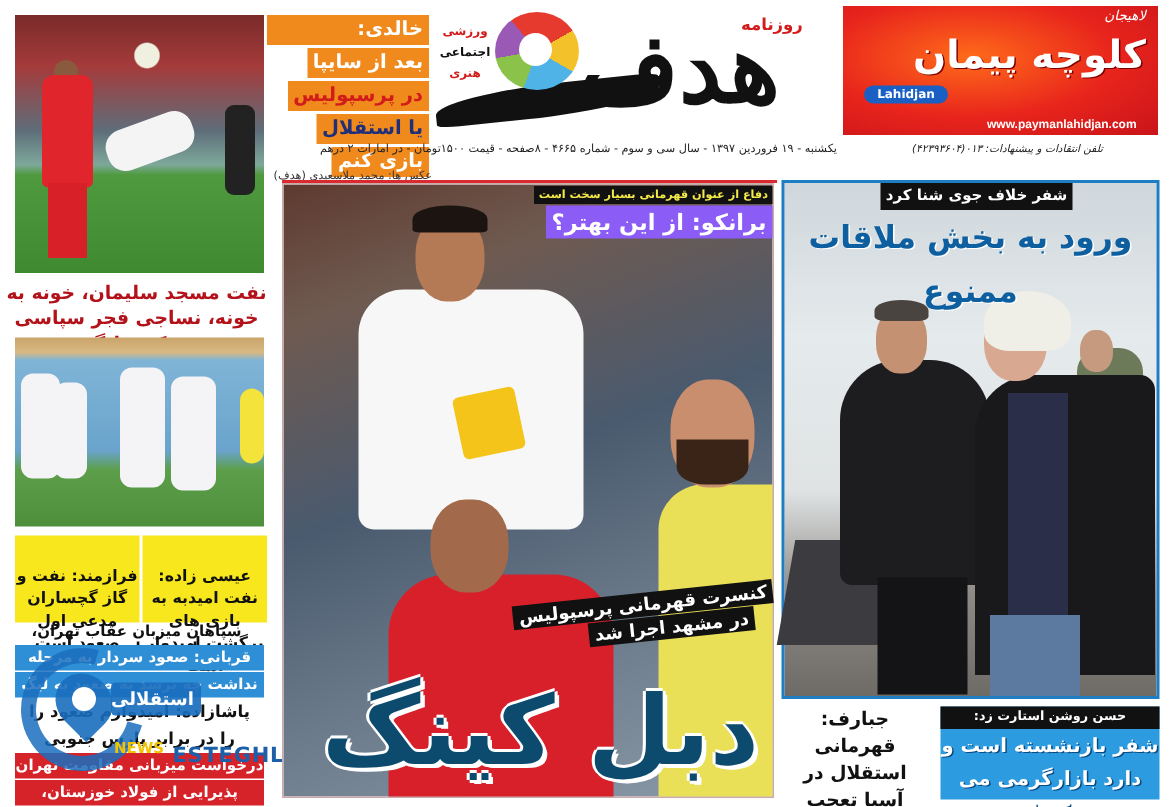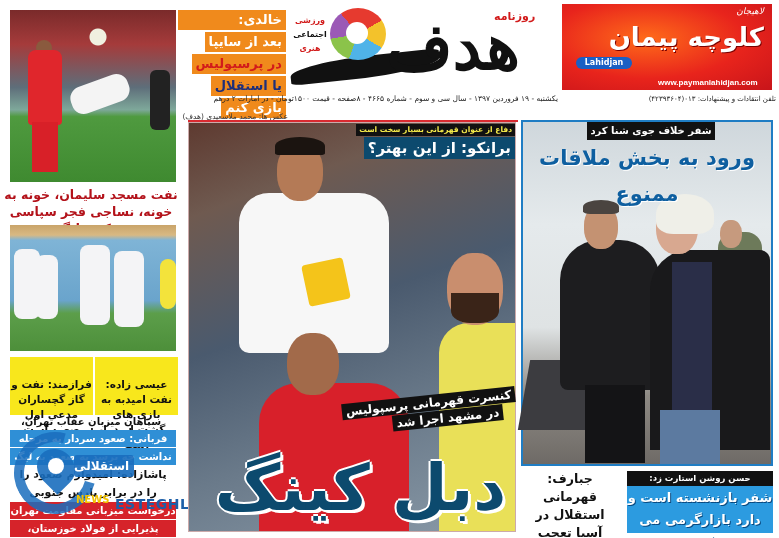--- a/index.html
+++ b/index.html
@@ -83,37 +83,37 @@
   .ad { position:absolute; left: 562px; top: 4px; width: 210px; height: 86px;
     background: radial-gradient(ellipse at 40% 40%, #ff6b1a 0%, #e8241c 55%, #c8141a 100%); overflow:hidden; }
   .ad-title { position:absolute; right: 8px; top: 18px; font-weight: bold; font-size: 26px; color:#fff; direction: rtl;
     text-shadow: 1px 1px 0 #7a0000; }
   .ad-brand-sm { position:absolute; right: 8px; top: 2px; font-size: 9px; color: #fff; font-style: italic; direction: rtl; }
   .ad-logo { position:absolute; left: 2px; top: 56px; width: 82px; height: 30px; background:#1a4fa8; border-radius: 10px 10px 4px 4px;
     color:#fff; font-weight:bold; font-size: 16px; text-align:center; line-height: 36px; font-style: italic; }
   .ad-logo-top { position:absolute; left: 14px; top: 53px; width: 56px; height: 12px; background:#1a5fc4; border-radius: 6px;
     color:#fff; font-size: 8px; text-align:center; line-height: 12px; font-weight: bold; }
   .ad-url { position:absolute; left: 96px; top: 74px; font-size: 8px; font-weight: bold; color:#fff; font-family: "Liberation Sans", sans-serif; }
-  .ad-phone { position:absolute; left: 640px; top: 95px; width: 136px; font-size: 7px; color:#222; direction: rtl; text-align: right; white-space: nowrap; }
+  .ad-phone { position:absolute; left: 608px; top: 95px; width: 136px; font-size: 7px; color:#222; direction: rtl; text-align: left; white-space: nowrap; font-style: italic; }
 
   
   .main-photo { position:absolute; left: 188px; top: 122px; width: 328px; height: 410px; overflow:hidden;
     background: linear-gradient(160deg, #5e3a30 0%, #6f5a50 18%, #4a5a6e 45%, #6a7a8a 70%, #8a9aa8 100%); border: 1px solid #caa; }
   .mp-jersey { position:absolute; left: 50px; top: 70px; width: 150px; height: 160px; background:#f7f7f7; border-radius: 30px 30px 10px 10px; }
   .mp-head1 { position:absolute; left: 88px; top: 20px; width: 46px; height: 58px; background:#b47a56; border-radius: 45%; }
   .mp-hair1 { position:absolute; left: 86px; top: 14px; width: 50px; height: 18px; background:#1b1410; border-radius: 50% 50% 10% 10%; }
   .mp-sponsor { position:absolute; left: 116px; top: 138px; width: 42px; height: 42px; background:#f4c41a; border-radius: 4px; transform: rotate(-12deg); }
   .mp-head2 { position:absolute; left: 98px; top: 210px; width: 52px; height: 62px; background:#a26a4a; border-radius: 45%; }
   .mp-body2 { position:absolute; left: 70px; top: 260px; width: 150px; height: 150px; background:#d8202a; border-radius: 40px 40px 0 0; }
   .mp-bib { position:absolute; left: 250px; top: 200px; width: 78px; height: 210px; background:#e9e058; border-radius: 30px 0 0 0; }
   .mp-head3 { position:absolute; left: 258px; top: 130px; width: 56px; height: 72px; background:#c98e6e; border-radius: 45%; }
   .mp-beard { position:absolute; left: 262px; top: 170px; width: 48px; height: 30px; background:#3a2418; border-radius: 0 0 40% 40%; }
 
   .kicker-black { position:absolute; background:#111; color:#f3e94a; font-weight:bold; font-size: 7.5px; padding: 0 3px; line-height: 12px; direction: rtl; text-align: right; }
-  .kicker-red-big { position:absolute; background:#0c4a6e; color:#fff; font-weight:bold; font-size: 15px; line-height: 22px; padding: 0 4px; direction: rtl; }
+  .kicker-red-big { position:absolute; background:#8b5cf6; color:#fff; font-weight:bold; font-size: 15px; line-height: 22px; padding: 0 4px; direction: rtl; }
   .overlay-black { position:absolute; background:#111; color:#fff; font-weight:bold; font-size: 12px; line-height: 16px; padding: 0 4px; direction: rtl; transform: rotate(-6deg); transform-origin: right center; }
   .huge-title { position:absolute; left: 196px; top: 438px; width: 310px; text-align: right; font-weight: bold; font-size: 64px;
     line-height: 100px; color:#0c4a6e; direction: rtl; font-family: "DejaVu Sans", sans-serif;
     text-shadow: 2px 0 0 #fff, -2px 0 0 #fff, 0 2px 0 #fff, 0 -2px 0 #fff, 3px 3px 0 #fff; letter-spacing: 2px; }
 
   
   .right-box { position:absolute; left: 521px; top: 120px; width: 252px; height: 346px; border: 2px solid #1f7dc4; overflow:hidden;
     background: linear-gradient(180deg, #cfd7dc 0%, #e5eaec 30%, #dfe3e4 60%, #8e8a84 80%, #6e6a66 100%); }
   .right-kicker { position:absolute; left: 587px; top: 122px; width: 128px; height: 18px; background:#111; color:#fff; font-weight:bold;
     font-size: 10px; line-height: 18px; text-align: center; direction: rtl; }

